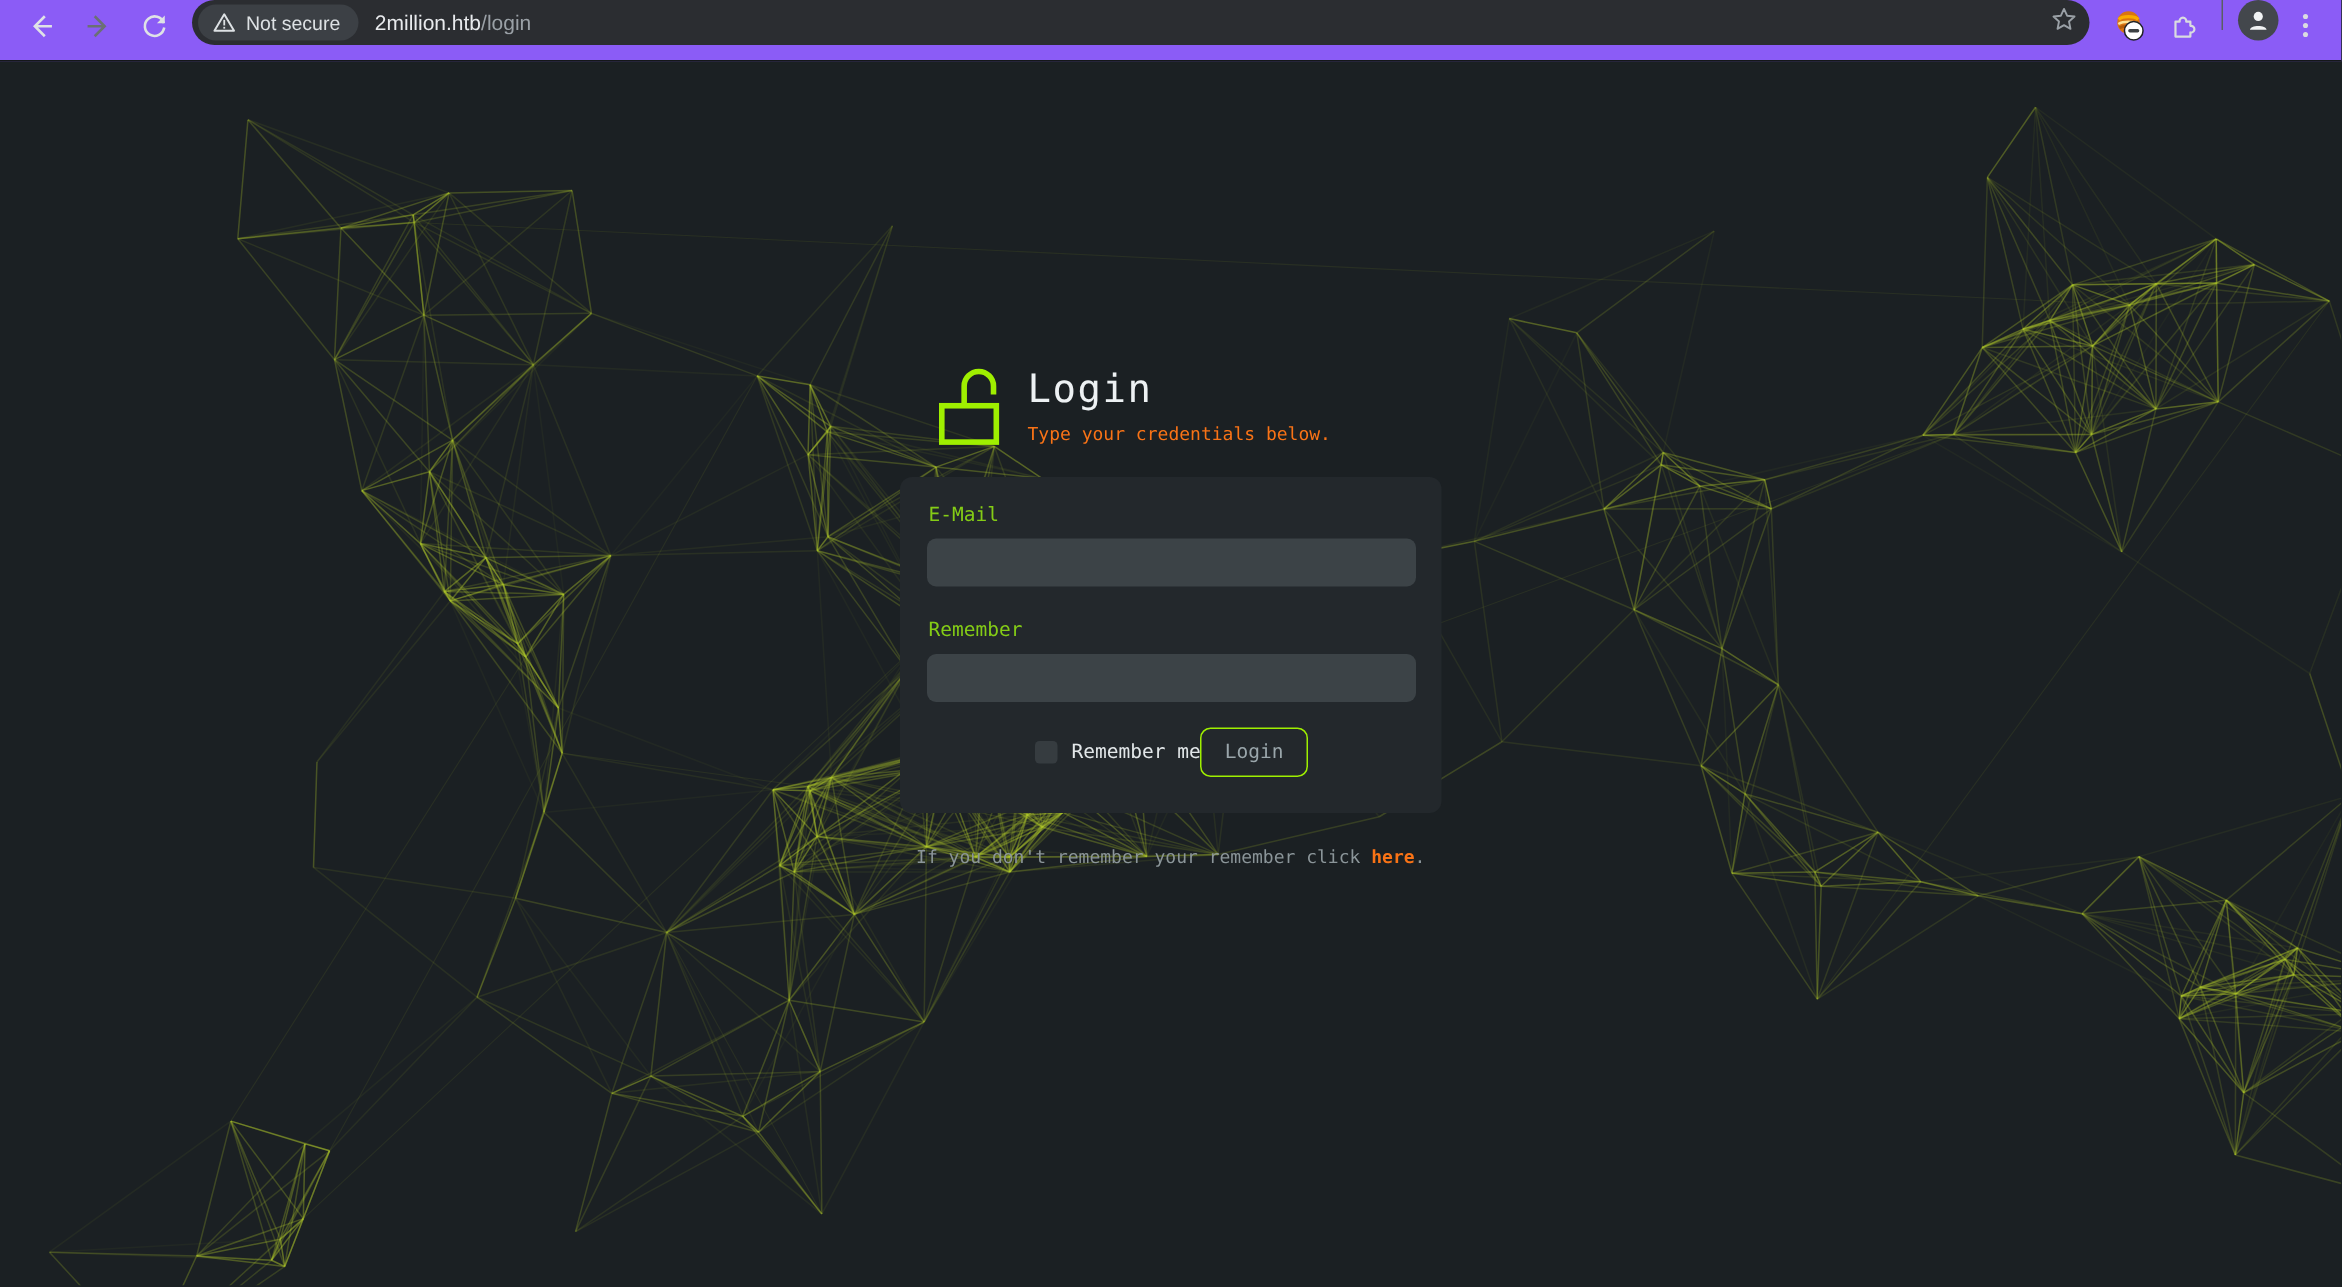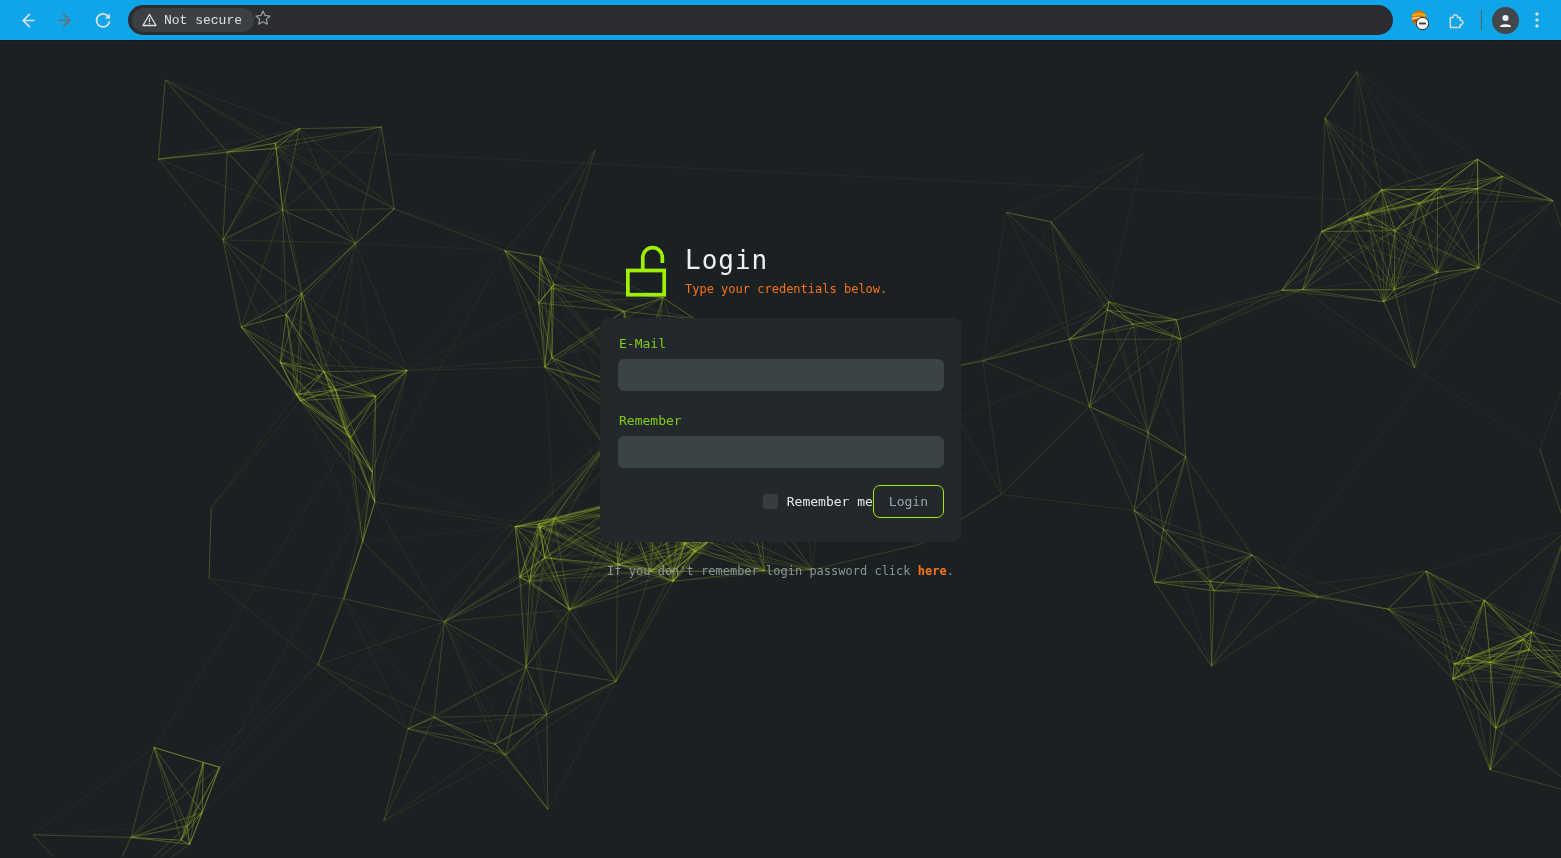--- a/index.html
+++ b/index.html
@@ -1,22 +1,22 @@
 <!DOCTYPE html>
 <html><head>
 <meta charset="utf-8">
 <style>
   * { margin:0; padding:0; box-sizing:border-box; }
   html,body { width:1561px; height:858px; overflow:hidden; background:#1b2023; }
   body { font-family:"Liberation Sans", sans-serif; }
 
   
   .toolbar {
-    height:41px; background:#0ea5e9; display:flex; align-items:center;
-    padding:0 10px; gap:4px; border-bottom:1px solid #15171a;font-family:Liberation Mono, monospace;
+    height:41px; background:#8b5cf6; display:flex; align-items:flex-start;
+    padding:0 10px; gap:4px; border-bottom:1px solid #15171a;
   }
   .tb-btn {
     width:34px; height:34px; border-radius:50%; display:flex;
     align-items:center; justify-content:center; flex:0 0 auto; cursor:pointer;
   }
   .tb-btn svg { display:block; }
   .omnibox {
     flex:1 1 auto; height:30px; background:#2b2d31; border-radius:15px;
     margin:0 8px 0 4px; display:flex; align-items:center; padding:0 6px 0 4px;
     min-width:0;
@@ -50,21 +50,21 @@
     margin-top:20px; background:#23282c; border-radius:8px;
     padding:16px 17px 24px 18px;
   }
   .field-label { font-size:13px; color:#84cc16; margin:2px 0 0 1px; }
   .field-input {
     width:100%; height:32px; margin-top:8px; background:#3c4347;
     border:none; border-radius:6px; outline:none; color:#e4e9eb;
     font-family:"DejaVu Sans Mono", monospace; font-size:13px; padding:0 10px;
   }
   .field-gap { height:20px; }
-  .form-row { display:flex; align-items:center; justify-content:flex-end; margin-top:17px; }
+  .form-row { display:flex; align-items:center; justify-content:center; margin-top:17px; }
   .remember { display:flex; align-items:center; gap:9px; cursor:pointer; }
   .checkbox { width:15px; height:15px; background:#363c40; border-radius:3px; flex:0 0 auto; }
   .remember-label { font-size:13px; color:#e2e7e9; }
   .login-btn {
     background:transparent; border:1.5px solid #9fef00; border-radius:7px;
     color:#9aa6ab; font-family:"DejaVu Sans Mono", monospace; font-size:13px;
     padding:8px 15px; cursor:pointer;
   }
   .footer-note { text-align:center; margin-top:22px; font-size:12px; color:#8b9599; }
   .footer-note a { color:#f97316; font-weight:bold; text-decoration:none; cursor:pointer; }
@@ -94,20 +94,23 @@
   </div>
 
   <div class="omnibox">
     <div class="chip">
       <svg width="15" height="14" viewBox="0 0 16 15">
         <path d="M8 1.6 L15 13.4 H1 Z" stroke="#dde1e4" stroke-width="1.4" fill="none" stroke-linejoin="round"></path>
         <rect x="7.35" y="5.6" width="1.3" height="4" fill="#dde1e4"></rect>
         <rect x="7.35" y="10.6" width="1.3" height="1.3" fill="#dde1e4"></rect>
       </svg>
       <span>Not secure</span>
+    </div>
+    <div class="url">
+      <span class="host">2million.htb</span><span class="path">/login</span>
     </div>
     <div class="star">
       <svg width="18" height="18" viewBox="0 0 20 20">
         <path d="M10 2.2 L12.3 7.2 L17.8 7.8 L13.7 11.5 L14.8 16.9 L10 14.2 L5.2 16.9 L6.3 11.5 L2.2 7.8 L7.7 7.2 Z" stroke="#9aa0a6" stroke-width="1.4" fill="none" stroke-linejoin="round"></path>
       </svg>
     </div>
   </div>
 
   <div class="tb-btn" style="width:30px">
     <svg width="24" height="24" viewBox="0 0 24 24">
@@ -1237,15 +1240,15 @@
 
       <div class="form-row">
         <div class="remember">
           <span class="checkbox"></span>
           <span class="remember-label">Remember me</span>
         </div>
         <button class="login-btn">Login</button>
       </div>
     </div>
 
-    <div class="footer-note"><span>If you don't remember login password click </span><a>here</a><span>.</span></div>
+    <div class="footer-note"><span>If you don't remember your remember click </span><a>here</a><span>.</span></div>
   </div>
 </div>
 
 </body></html>

